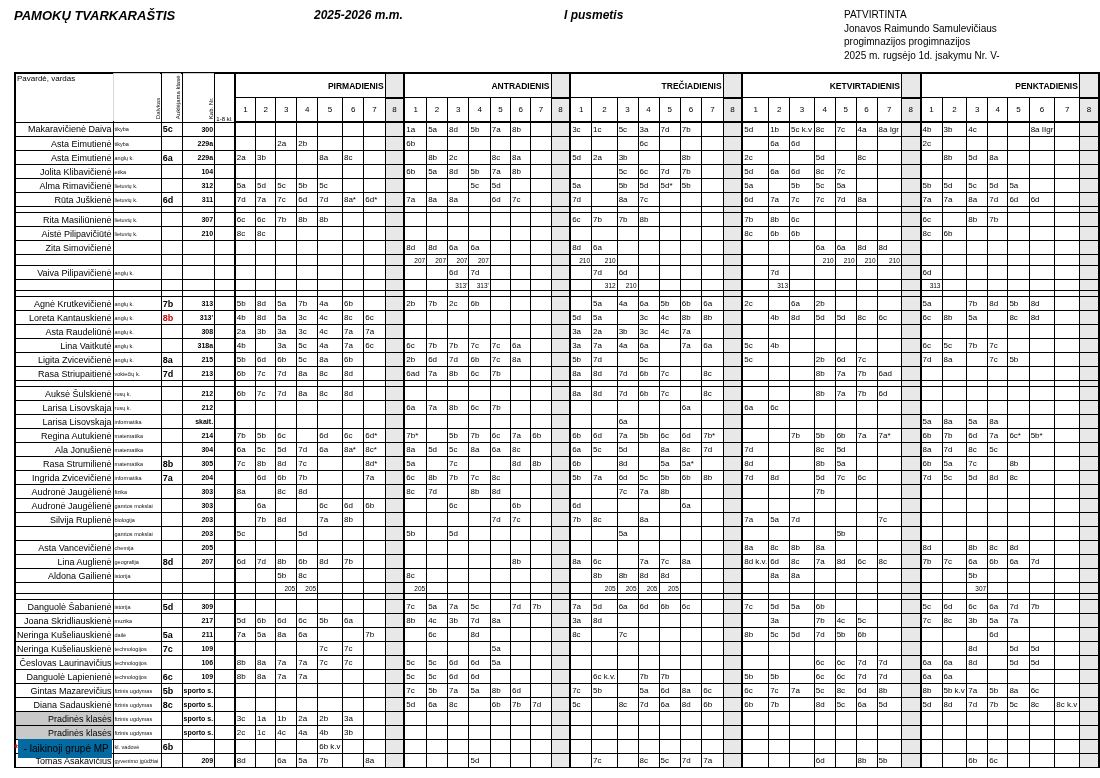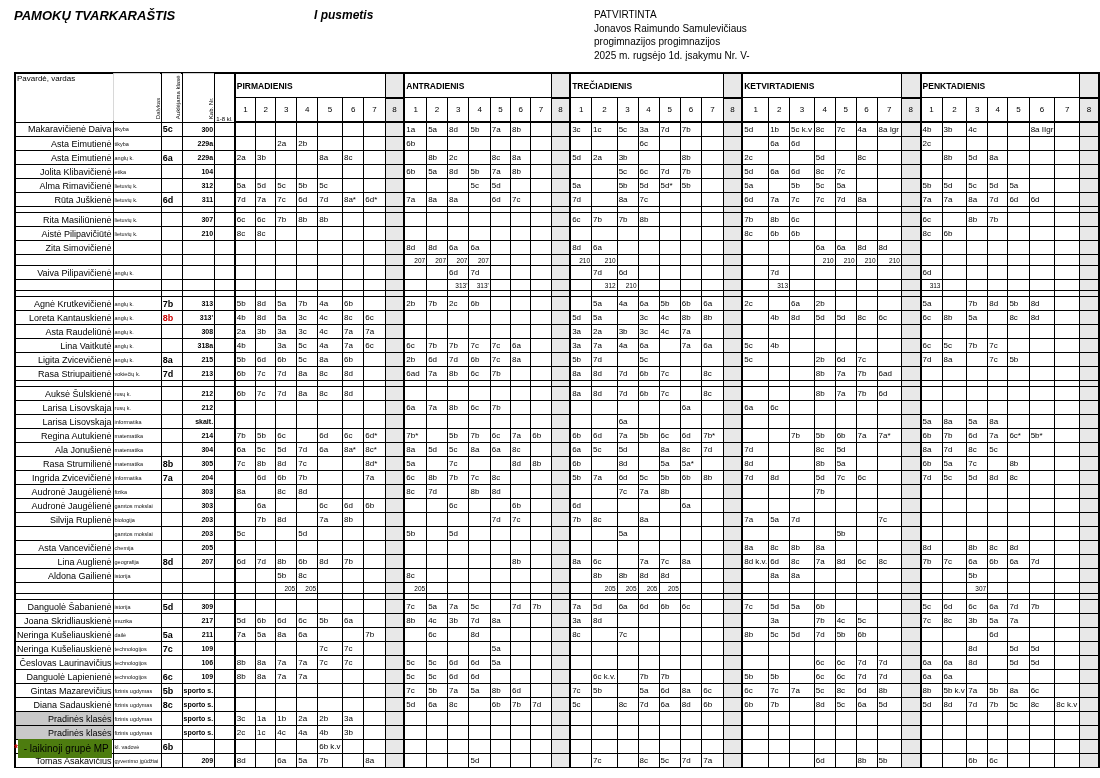--- a/index.html
+++ b/index.html
@@ -19,36 +19,37 @@
   .c-room{width:26px;font-size:7px;font-weight:bold;text-align:right;}
   .c-kl{width:17px;font-size:6px;}
   .c-slot{width:22px;font-size:8px;text-align:left;height:13px;}
   .day-start{border-left:2px solid #000;}
   .c8{background:#e8e8e8;}
   .shaded{background:#c9c9c9;margin-top:8px;}
   .red{color:#cc0000;}
   .nums-row td{font-size:6.5px;text-align:right;height:10px;}
   .gap-row td{height:5px;}
   thead th{background:#fff;}
-  .dayhdr{font-size:8.5px;text-align:left;border-bottom:1px solid #000;}
+  .dayhdr{font-size:8.5px;text-align:right;border-bottom:1px solid #000;}
   .rot{writing-mode:vertical-rl;transform:rotate(180deg);font-size:6px;font-weight:normal;text-align:left;vertical-align:bottom;padding:2px 0;}
   .pv{font-size:8px;font-weight:normal;text-align:left;vertical-align:top;}
   .klhdr{font-size:6px;font-weight:normal;vertical-align:bottom;text-align:center;}
   .pnum{font-size:8px;text-align:center;font-weight:normal;height:13px;border-bottom:2px solid #000;}
   thead .c8{border-bottom:2px solid #000;}
   .footer{position:absolute;left:14px;bottom:14px;font-size:10px;}
   .footer .star{color:#cc0000;font-weight:bold;}
-  .footer .leg{background:#4d7c0f;padding:4px 3px;}
+  .footer .leg{background:#0369a1;padding:4px 3px;}
 </style>
 </head>
 <body>
 <div class="page">
 
   <div class="tophdr">
     <div class="title">PAMOKŲ TVARKARAŠTIS</div>
+    <div class="year">2025-2026 m.m.</div>
     <div class="sem">I  pusmetis</div>
     <div class="approve">
       <div>PATVIRTINTA</div>
       <div>Jonavos Raimundo Samulevičiaus</div>
       <div>progimnazijos progimnazijos</div>
       <div>2025 m. rugsėjo   1d.  įsakymu Nr. V-</div>
     </div>
   </div>
 
   <table class="sheet">

